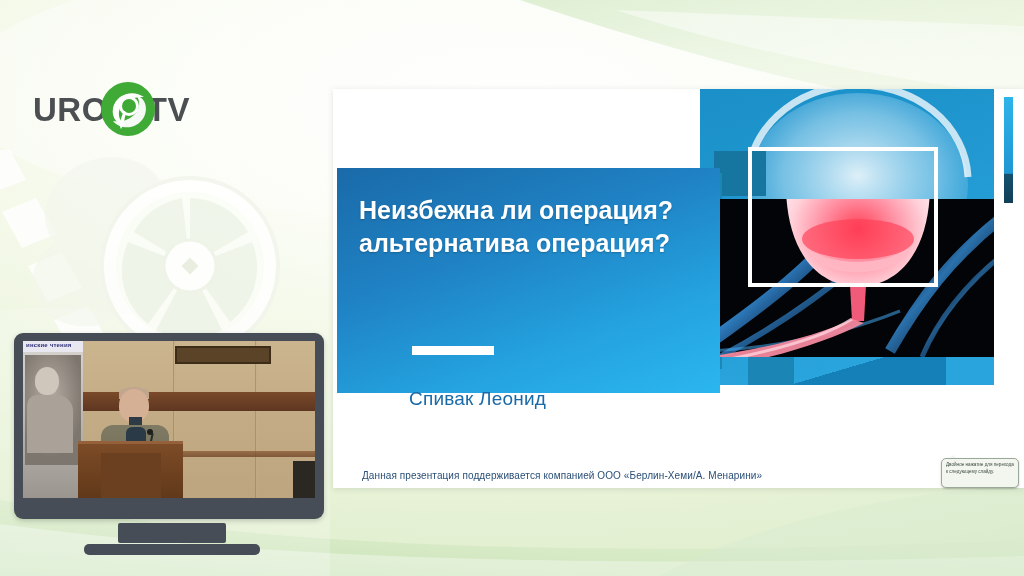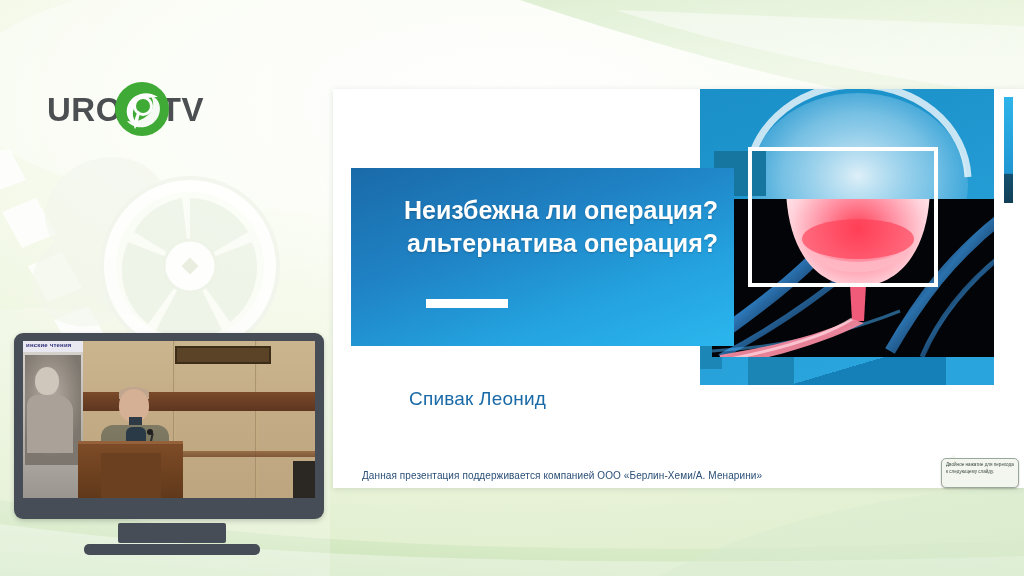--- a/index.html
+++ b/index.html
@@ -17,21 +17,21 @@
       radial-gradient(120% 90% at 50% 18%, #ffffff 0%, #fbfdf6 26%, #f2f8e6 52%, #e7f2d6 76%, #dcecca 100%);
   }
   .bg-swoosh{position:absolute;inset:0;}
   .bg-swoosh svg{width:100%;height:100%;display:block;}
 
   
   .reel-wrap{position:absolute;left:-14px;top:150px;width:320px;height:230px;opacity:.92;}
   .reel-wrap svg{width:100%;height:100%;display:block;}
 
   
-  .logo{position:absolute;left:47px;top:78px;display:flex;align-items:center;height:62px;}
+  .logo{position:absolute;left:33px;top:78px;display:flex;align-items:center;height:62px;}
   .logo-uro,.logo-tv{
     font-size:33px;font-weight:700;color:#4c4f52;letter-spacing:.5px;
     font-family:"Liberation Sans","DejaVu Sans",sans-serif;line-height:1;
   }
   .logo-uro{margin-right:-8px;}
   .logo-tv{margin-left:-9px;}
   .logo-mark{width:56px;height:56px;position:relative;}
   .logo-mark svg{width:100%;height:100%;display:block;}
 
   
@@ -89,23 +89,22 @@
 
   
   .slide{
     position:absolute;left:333px;top:89px;width:691px;height:399px;
     background:#ffffff;box-shadow:0 1px 6px rgba(90,110,90,.18);overflow:hidden;
   }
   .slide-art{position:absolute;right:0;top:0;width:324px;height:296px;overflow:hidden;}
   .slide-art svg{display:block;width:100%;height:100%;}
 
   .title-box{
-    position:absolute;left:18px;top:79px;width:383px;height:178px;
+    position:absolute;left:4px;top:79px;width:383px;height:225px;
     background:linear-gradient(160deg,#1a6aa8 0%,#1f82c4 38%,#24a3e0 72%, #2bb6ee 100%);
-    text-align:right;
   }
   .title-text{
     position:absolute;left:22px;top:26px;width:345px;
     color:#ffffff;font-weight:700;font-size:25px;line-height:1.30;
     text-shadow:0 1px 2px rgba(0,0,0,.22);
     font-family:"Liberation Sans","DejaVu Sans",sans-serif;
   }
   .title-rule{position:absolute;left:75px;bottom:38px;width:82px;height:9px;background:#ffffff;}
 
   .speaker{

